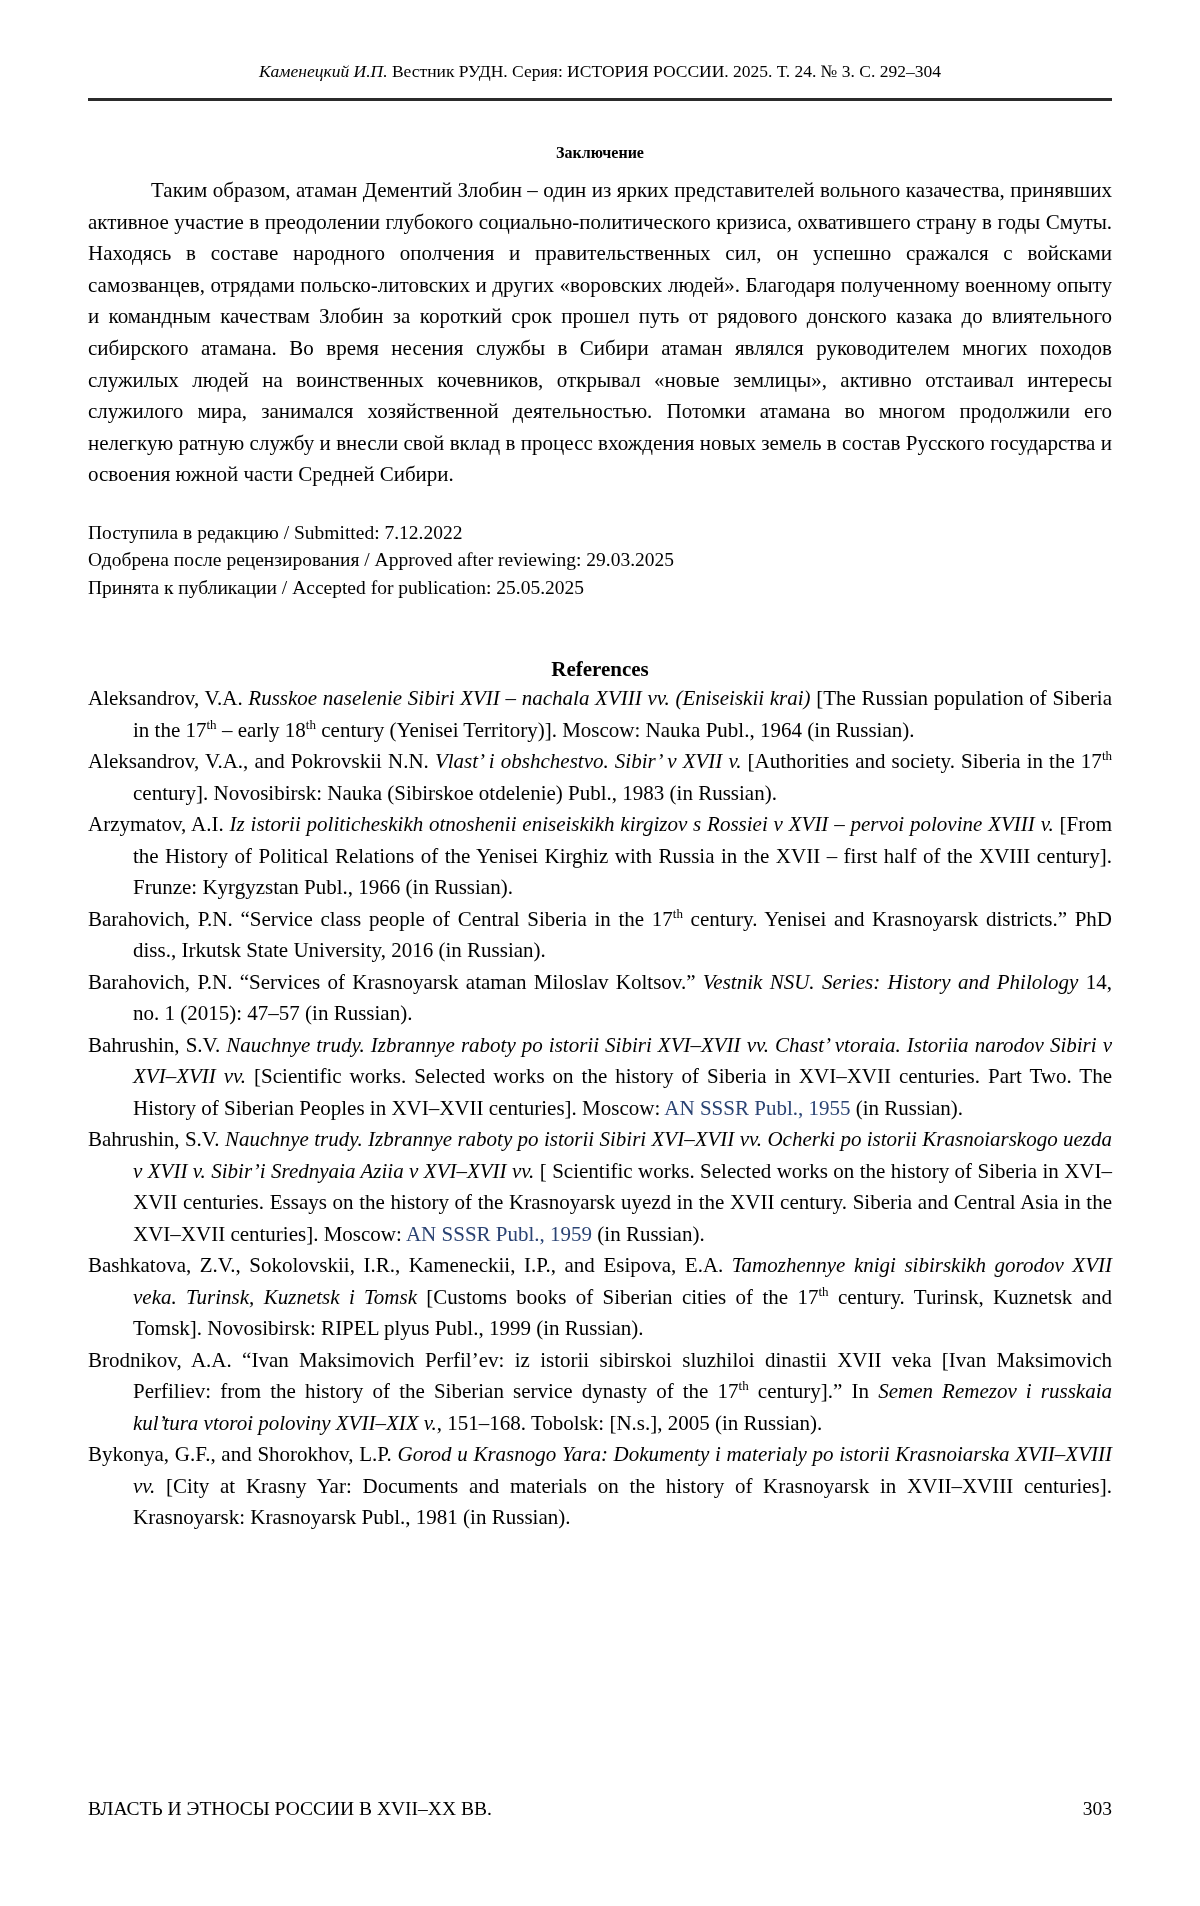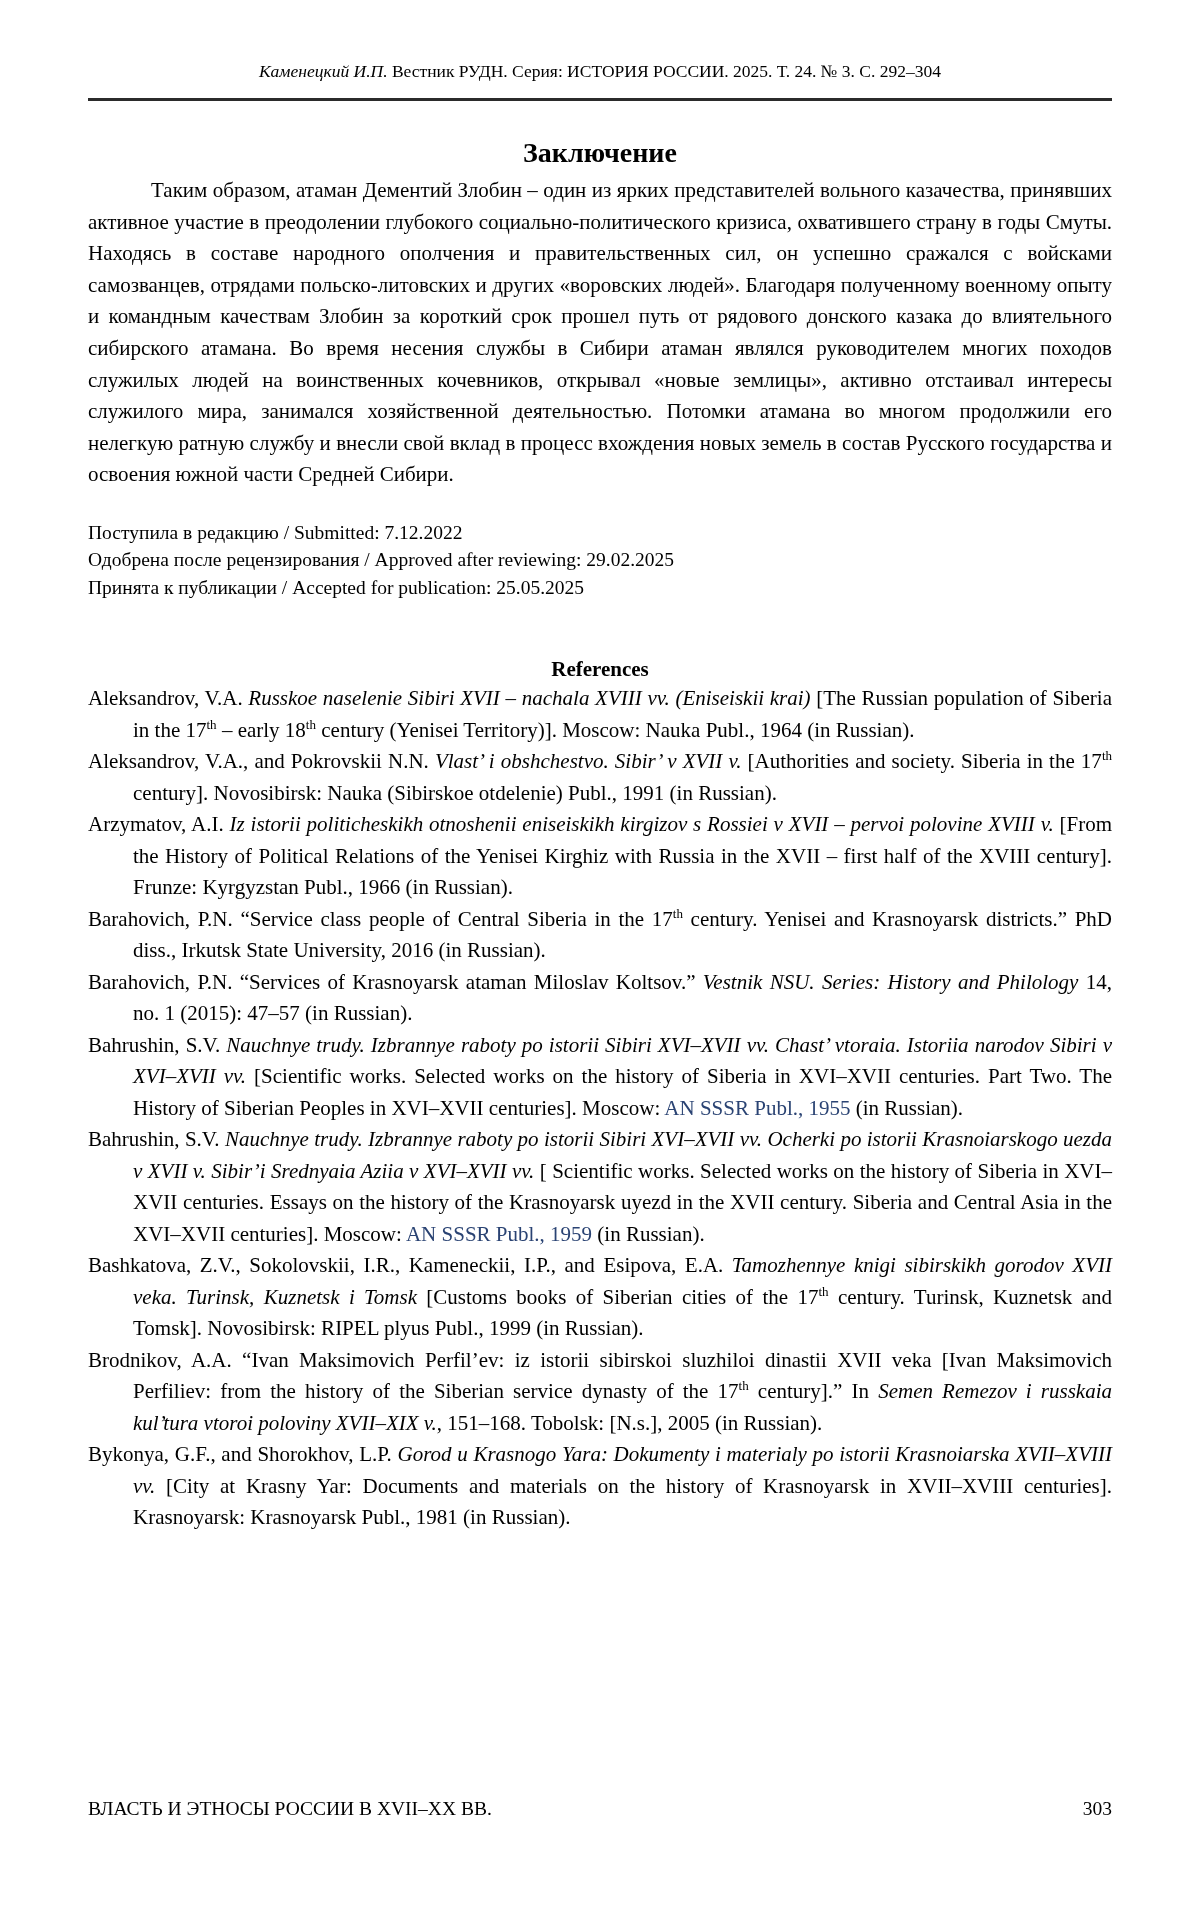--- a/index.html
+++ b/index.html
@@ -27,21 +27,21 @@
   .running-header .author { font-style: italic; margin-top: 24px; }
   .header-rule {
     margin-top: 16px;
     border: none;
     border-top: 3px solid #2b2b2b;
     height: 0;
   }
   .conclusion-heading {
     margin: 38px 0 0 0;
     text-align: center;
-    font-size: 28px;
+    font-size: 16px;
     font-weight: bold;
     line-height: 28px;
   }
   .conclusion-paragraph {
     margin: 8px 0 0 0;
     font-size: 21px;
     line-height: 31.6px;
     text-align: justify;
     text-indent: 63px;
     hyphens: auto;
@@ -98,29 +98,29 @@
   </div>
 
   <hr class="header-rule">
 
   <h1 class="conclusion-heading">Заключение</h1>
 
   <p class="conclusion-paragraph" lang="ru">Таким образом, атаман Дементий Злобин – один из ярких представителей вольного казачества, принявших активное участие в преодолении глубокого социально-политического кризиса, охватившего страну в годы Смуты. Находясь в составе народного ополчения и правительственных сил, он успешно сражался с войсками самозванцев, отрядами польско-литовских и других «воровских людей». Благодаря полученному военному опыту и командным качествам Злобин за короткий срок прошел путь от рядового донского казака до влиятельного сибирского атамана. Во время несения службы в Сибири атаман являлся руководителем многих походов служилых людей на воинственных кочевников, открывал «новые землицы», активно отстаивал интересы служилого мира, занимался хозяйственной деятельностью. Потомки атамана во многом продолжили его нелегкую ратную службу и внесли свой вклад в процесс вхождения новых земель в состав Русского государства и освоения южной части Средней Сибири.</p>
 
   <div class="dates-block">
     <div>Поступила в редакцию / Submitted: 7.12.2022</div>
-    <div>Одобрена после рецензирования / Approved after reviewing: 29.02.2025</div>
+    <div>Одобрена после рецензирования / Approved after reviewing: 29.03.2025</div>
     <div>Принята к публикации / Accepted for publication: 25.05.2025</div>
   </div>
 
   <h2 class="references-heading">References</h2>
 
   <div class="references-list">
     <div class="reference-entry"><span class="seg-normal">Aleksandrov, V.A. </span><span class="seg-italic">Russkoe naselenie Sibiri XVII – nachala XVIII vv. (Eniseiskii krai) </span><span class="seg-normal">[The Russian population of Siberia in the 17</span><sup>th</sup><span class="seg-normal"> – early 18</span><sup>th</sup><span class="seg-normal"> century (Yenisei Territory)]. Moscow: Nauka Publ., 1964 (in Russian).</span></div>
-    <div class="reference-entry"><span class="seg-normal">Aleksandrov, V.A., and Pokrovskii N.N. </span><span class="seg-italic">Vlast’ i obshchestvo. Sibir’ v XVII v. </span><span class="seg-normal">[Authorities and society. Siberia in the 17</span><sup>th</sup><span class="seg-normal"> century]. Novosibirsk: Nauka (Sibirskoe otdelenie) Publ., 1991 (in Russian).</span></div>
+    <div class="reference-entry"><span class="seg-normal">Aleksandrov, V.A., and Pokrovskii N.N. </span><span class="seg-italic">Vlast’ i obshchestvo. Sibir’ v XVII v. </span><span class="seg-normal">[Authorities and society. Siberia in the 17</span><sup>th</sup><span class="seg-normal"> century]. Novosibirsk: Nauka (Sibirskoe otdelenie) Publ., 1983 (in Russian).</span></div>
     <div class="reference-entry"><span class="seg-normal">Arzymatov, A.I. </span><span class="seg-italic">Iz istorii politicheskikh otnoshenii eniseiskikh kirgizov s Rossiei v XVII – pervoi polovine XVIII v. </span><span class="seg-normal">[From the History of Political Relations of the Yenisei Kirghiz with Russia in the XVII – first half of the XVIII century]. Frunze: Kyrgyzstan Publ., 1966 (in Russian).</span></div>
     <div class="reference-entry"><span class="seg-normal">Barahovich, P.N. “Service class people of Central Siberia in the 17</span><sup>th</sup><span class="seg-normal"> century. Yenisei and Krasnoyarsk districts.” PhD diss., Irkutsk State University, 2016 (in Russian).</span></div>
     <div class="reference-entry"><span class="seg-normal">Barahovich, P.N. “Services of Krasnoyarsk ataman Miloslav Koltsov.” </span><span class="seg-italic">Vestnik NSU. Series: History and Philology </span><span class="seg-normal">14, no. 1 (2015): 47–57 (in Russian).</span></div>
     <div class="reference-entry"><span class="seg-normal">Bahrushin, S.V. </span><span class="seg-italic">Nauchnye trudy. Izbrannye raboty po istorii Sibiri XVI–XVII vv. Chast’ vtoraia. Istoriia narodov Sibiri v XVI–XVII vv. </span><span class="seg-normal">[Scientific works. Selected works on the history of Siberia in XVI–XVII centuries. Part Two. The History of Siberian Peoples in XVI–XVII centuries]. Moscow: </span><span class="seg-link">AN SSSR Publ., 1955</span><span class="seg-normal"> (in Russian).</span></div>
     <div class="reference-entry"><span class="seg-normal">Bahrushin, S.V. </span><span class="seg-italic">Nauchnye trudy. Izbrannye raboty po istorii Sibiri XVI–XVII vv. Ocherki po istorii Krasnoiarskogo uezda v XVII v. Sibir’i Srednyaia Aziia v XVI–XVII vv. </span><span class="seg-normal">[ Scientific works. Selected works on the history of Siberia in XVI–XVII centuries. Essays on the history of the Krasnoyarsk uyezd in the XVII century. Siberia and Central Asia in the XVI–XVII centuries]. Moscow: </span><span class="seg-link">AN SSSR Publ., 1959</span><span class="seg-normal"> (in Russian).</span></div>
     <div class="reference-entry"><span class="seg-normal">Bashkatova, Z.V., Sokolovskii, I.R., Kameneckii, I.P., and Esipova, E.A. </span><span class="seg-italic">Tamozhennye knigi sibirskikh gorodov XVII veka. Turinsk, Kuznetsk i Tomsk </span><span class="seg-normal">[Customs books of Siberian cities of the 17</span><sup>th</sup><span class="seg-normal"> century. Turinsk, Kuznetsk and Tomsk]. Novosibirsk: RIPEL plyus Publ., 1999 (in Russian).</span></div>
     <div class="reference-entry"><span class="seg-normal">Brodnikov, A.A. “Ivan Maksimovich Perfil’ev: iz istorii sibirskoi sluzhiloi dinastii XVII veka [Ivan Maksimovich Perfiliev: from the history of the Siberian service dynasty of the 17</span><sup>th</sup><span class="seg-normal"> century].” In </span><span class="seg-italic">Semen Remezov i russkaia kul’tura vtoroi poloviny XVII–XIX v.</span><span class="seg-normal">, 151–168. Tobolsk: [N.s.], 2005 (in Russian).</span></div>
     <div class="reference-entry"><span class="seg-normal">Bykonya, G.F., and Shorokhov, L.P. </span><span class="seg-italic">Gorod u Krasnogo Yara: Dokumenty i materialy po istorii Krasnoiarska XVII–XVIII vv. </span><span class="seg-normal">[City at Krasny Yar: Documents and materials on the history of Krasnoyarsk in XVII–XVIII centuries]. Krasnoyarsk: Krasnoyarsk Publ., 1981 (in Russian).</span></div>
   </div>
 

